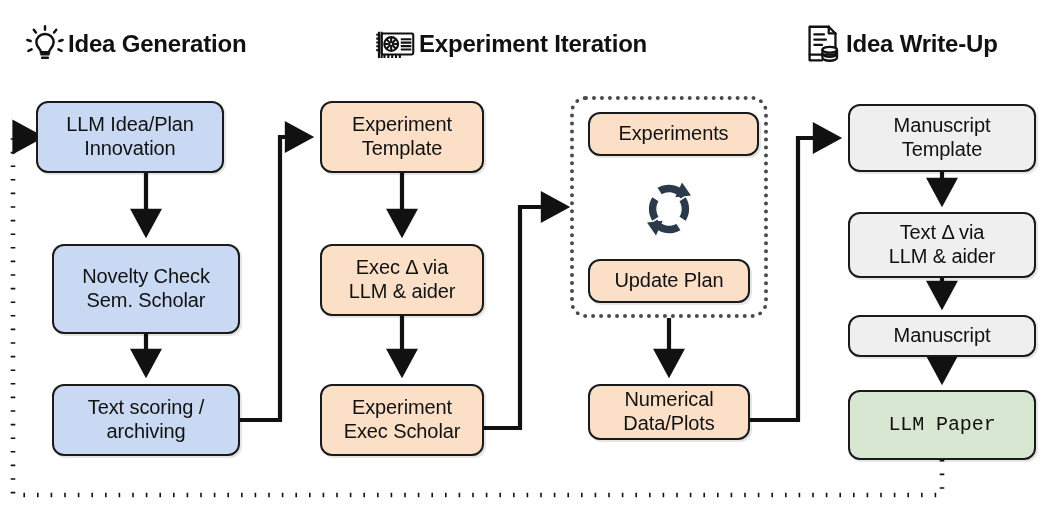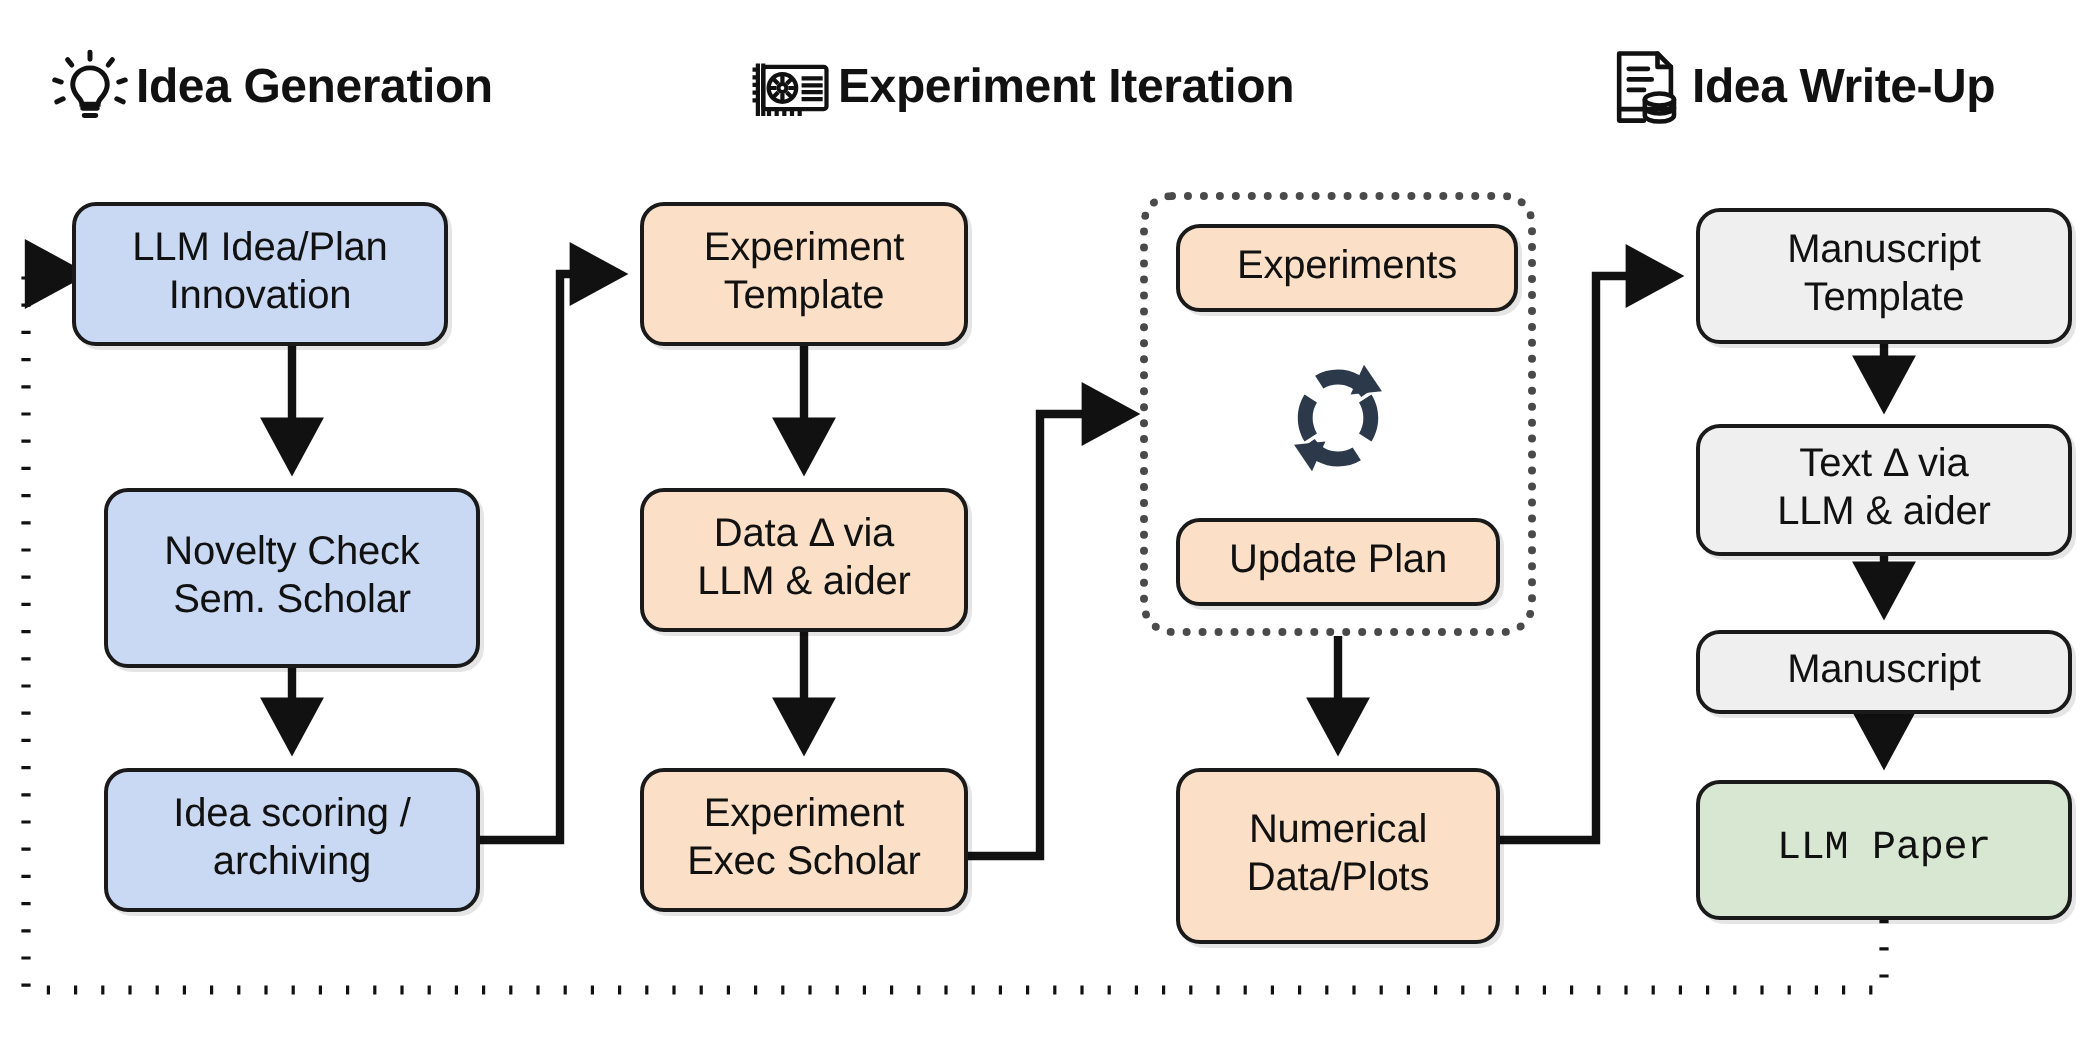--- a/index.html
+++ b/index.html
@@ -46,21 +46,21 @@
   #n-idea-plan      {left:36px; top:101px; width:188px;height:72px;}
   #n-novelty        {left:52px; top:244px; width:188px;height:90px;text-align:center;}
   #n-idea-score     {left:52px; top:384px; width:188px;height:72px;}
   
   #n-exp-template   {left:320px;top:101px; width:164px;height:72px;}
   #n-code-delta     {left:320px;top:244px; width:164px;height:72px;}
   #n-exp-exec       {left:320px;top:384px; width:164px;height:72px;}
   
   #n-experiments    {left:588px;top:112px; width:171px;height:44px;}
   #n-update-plan    {left:588px;top:259px; width:162px;height:44px;}
-  #n-numerical      {left:588px;top:384px; width:162px;height:88px;}
+  #n-numerical      {left:588px;top:384px; width:162px;height:56px;}
   
   #n-manu-template  {left:848px;top:104px; width:188px;height:68px;}
   #n-text-delta     {left:848px;top:212px; width:188px;height:66px;}
   #n-manuscript     {left:848px;top:315px; width:188px;height:42px;}
   #n-llm-review     {left:848px;top:390px; width:188px;height:70px;}
 
   
   #iter-group{
     position:absolute;left:570px;top:96px;width:198px;height:222px;
     box-sizing:border-box;
@@ -175,33 +175,33 @@
   </div>
 
   <div class="node blue" id="n-novelty">
     <span class="lines">
       <span>Novelty Check</span><br><span class="l2">Sem. Scholar</span>
     </span>
   </div>
 
   <div class="node blue" id="n-idea-score">
     <span class="lines">
-      <span>Idea scoring /</span><br><span class="l2">archiving</span>
+      <span>Text scoring /</span><br><span class="l2">archiving</span>
     </span>
   </div>
 
   <div class="node peach" id="n-exp-template">
     <span class="lines">
       <span>Experiment</span><br><span class="l2">Template</span>
     </span>
   </div>
 
   <div class="node peach" id="n-code-delta">
     <span class="lines">
-      <span>Data Δ via</span><br><span class="l2">LLM &amp; aider</span>
+      <span>Exec Δ via</span><br><span class="l2">LLM &amp; aider</span>
     </span>
   </div>
 
   <div class="node peach" id="n-exp-exec">
     <span class="lines">
       <span>Experiment</span><br><span class="l2">Exec Scholar</span>
     </span>
   </div>
 
   <div class="node peach" id="n-experiments">

